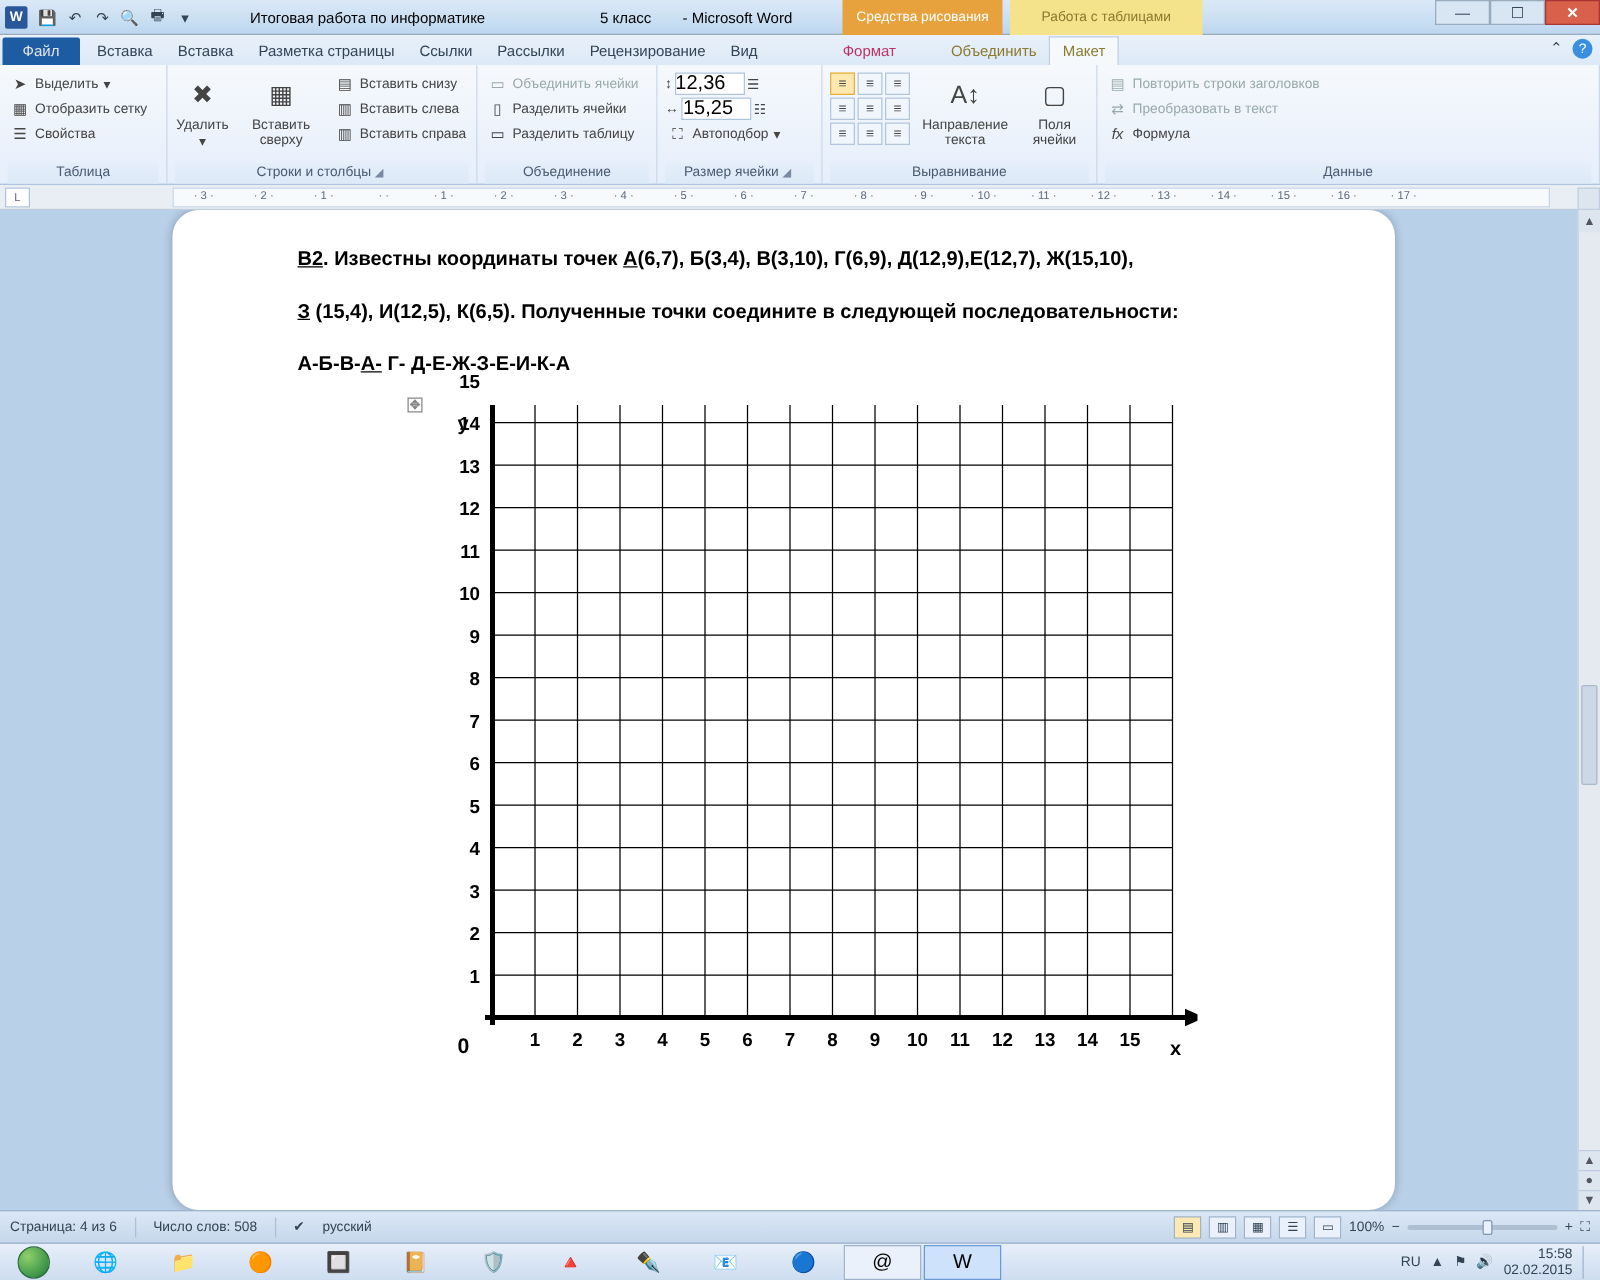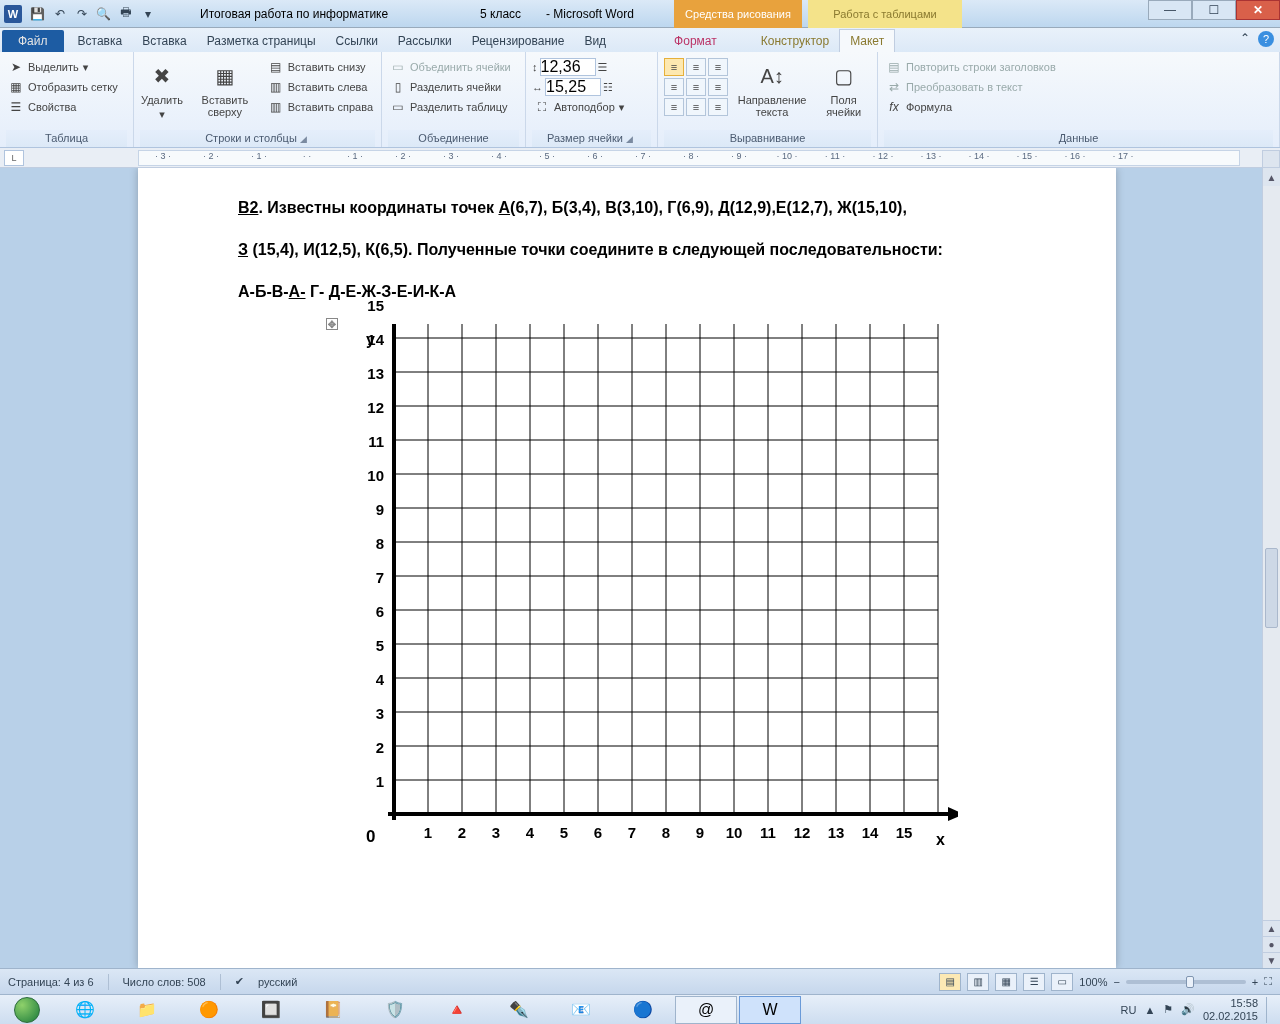--- a/index.html
+++ b/index.html
@@ -50,21 +50,21 @@
 
 
 .ruler-row { height:20px; background:#e9eef5; border-bottom:1px solid #c0cde0; display:flex; align-items:center; font-size:9px; color:#666; position:relative;}
 .ruler-row .lbtn { width:20px;height:16px;border:1px solid #b0c4de;background:#fff;margin-left:4px;display:flex;align-items:center;justify-content:center;}
 .ruler { position:absolute; left:138px; right:40px; top:2px; height:16px; background:#f7fafc; border:1px solid #c6d4e6; overflow:hidden;}
 .ruler .ticks { position:absolute; left:0; top:0; font-size:9px; color:#5a6a80; letter-spacing:0; display:flex;}
 .ruler .tick { width:48px; text-align:center; border-right:0; position:relative;}
 
 
 .docwrap { position:absolute; left:0; right:0; top:168px; bottom:56px; background:#b8d0e8; overflow:hidden;}
-.page { position:absolute; left:138px; top:0; width:978px; bottom:0; background:#fff; box-shadow:0 0 8px rgba(0,0,0,.25);}
+.page { position:absolute; left:138px; top:0; width:978px; bottom:0; background:#fff; box-shadow:0 0 8px rgba(0,0,0,.25);border-radius:21px;}
 .page-content { padding:28px 60px 10px 100px; font-family:"Times New Roman",serif; font-size:16px; font-weight:bold; color:#000; line-height:1.5;}
 .page-content p { margin-bottom:18px;}
 .page-content .u { text-decoration:underline; }
 
 
 .chart { position:relative; margin:20px 0 0 110px; width:610px; height:540px; }
 .chart svg { position:absolute; left:0; top:0; }
 .ylab { position:absolute; font-weight:bold; font-size:15px; text-align:right; width:30px;}
 .xlab { position:absolute; font-weight:bold; font-size:15px; text-align:center; width:24px; top:498px;}
 .axis-label-y { position:absolute; left:18px; top:4px; font-weight:bold; font-size:16px;}
@@ -128,21 +128,21 @@
 <div class="tabs">
   <div class="filetab">Файл</div>
   <div class="tab">Вставка</div>
   <div class="tab">Вставка</div>
   <div class="tab">Разметка страницы</div>
   <div class="tab">Ссылки</div>
   <div class="tab">Рассылки</div>
   <div class="tab">Рецензирование</div>
   <div class="tab">Вид</div>
   <div class="tab ctx-orange" style="margin-left:48px">Формат</div>
-  <div class="tab ctx-yellow" style="margin-left:24px">Конструктор</div>
+  <div class="tab ctx-yellow" style="margin-left:24px">Объединить</div>
   <div class="tab active">Макет</div>
   <div class="helpbtns">
     <span>⌃</span>
     <span class="help">?</span>
   </div>
 </div>
 
 <div class="ribbon">
   <div class="group" style="width:134px">
     <div class="group-body">

